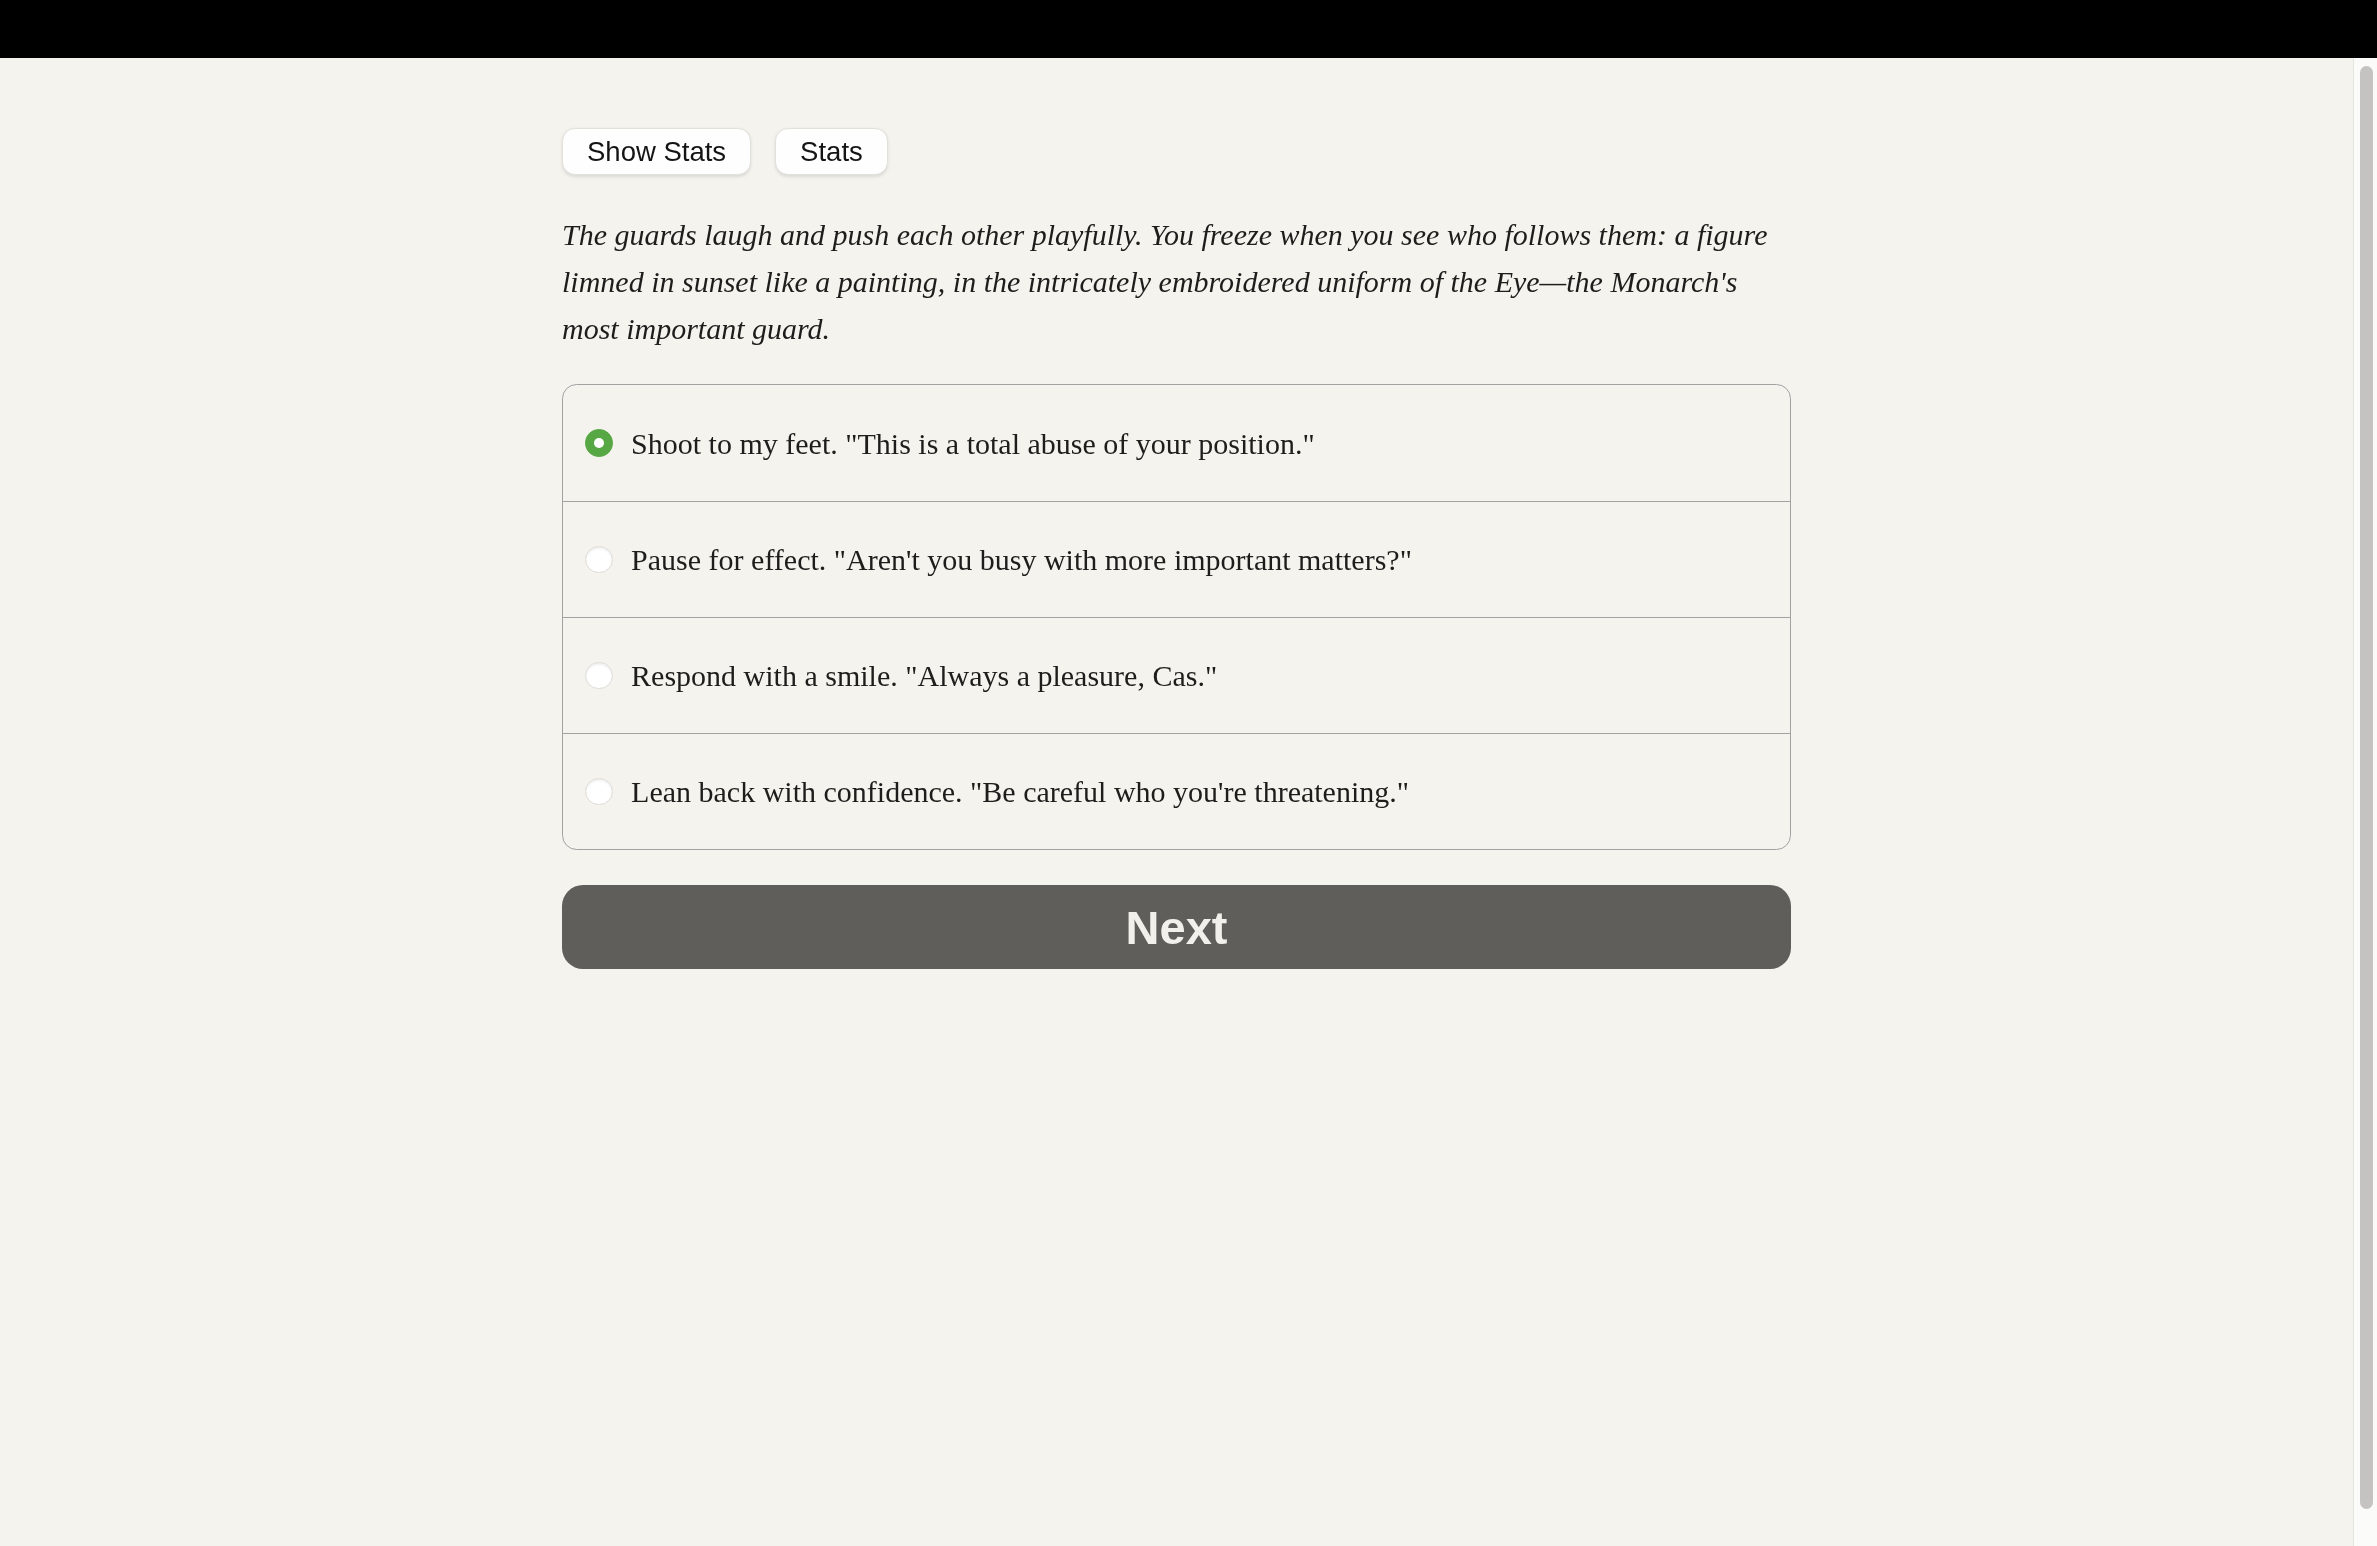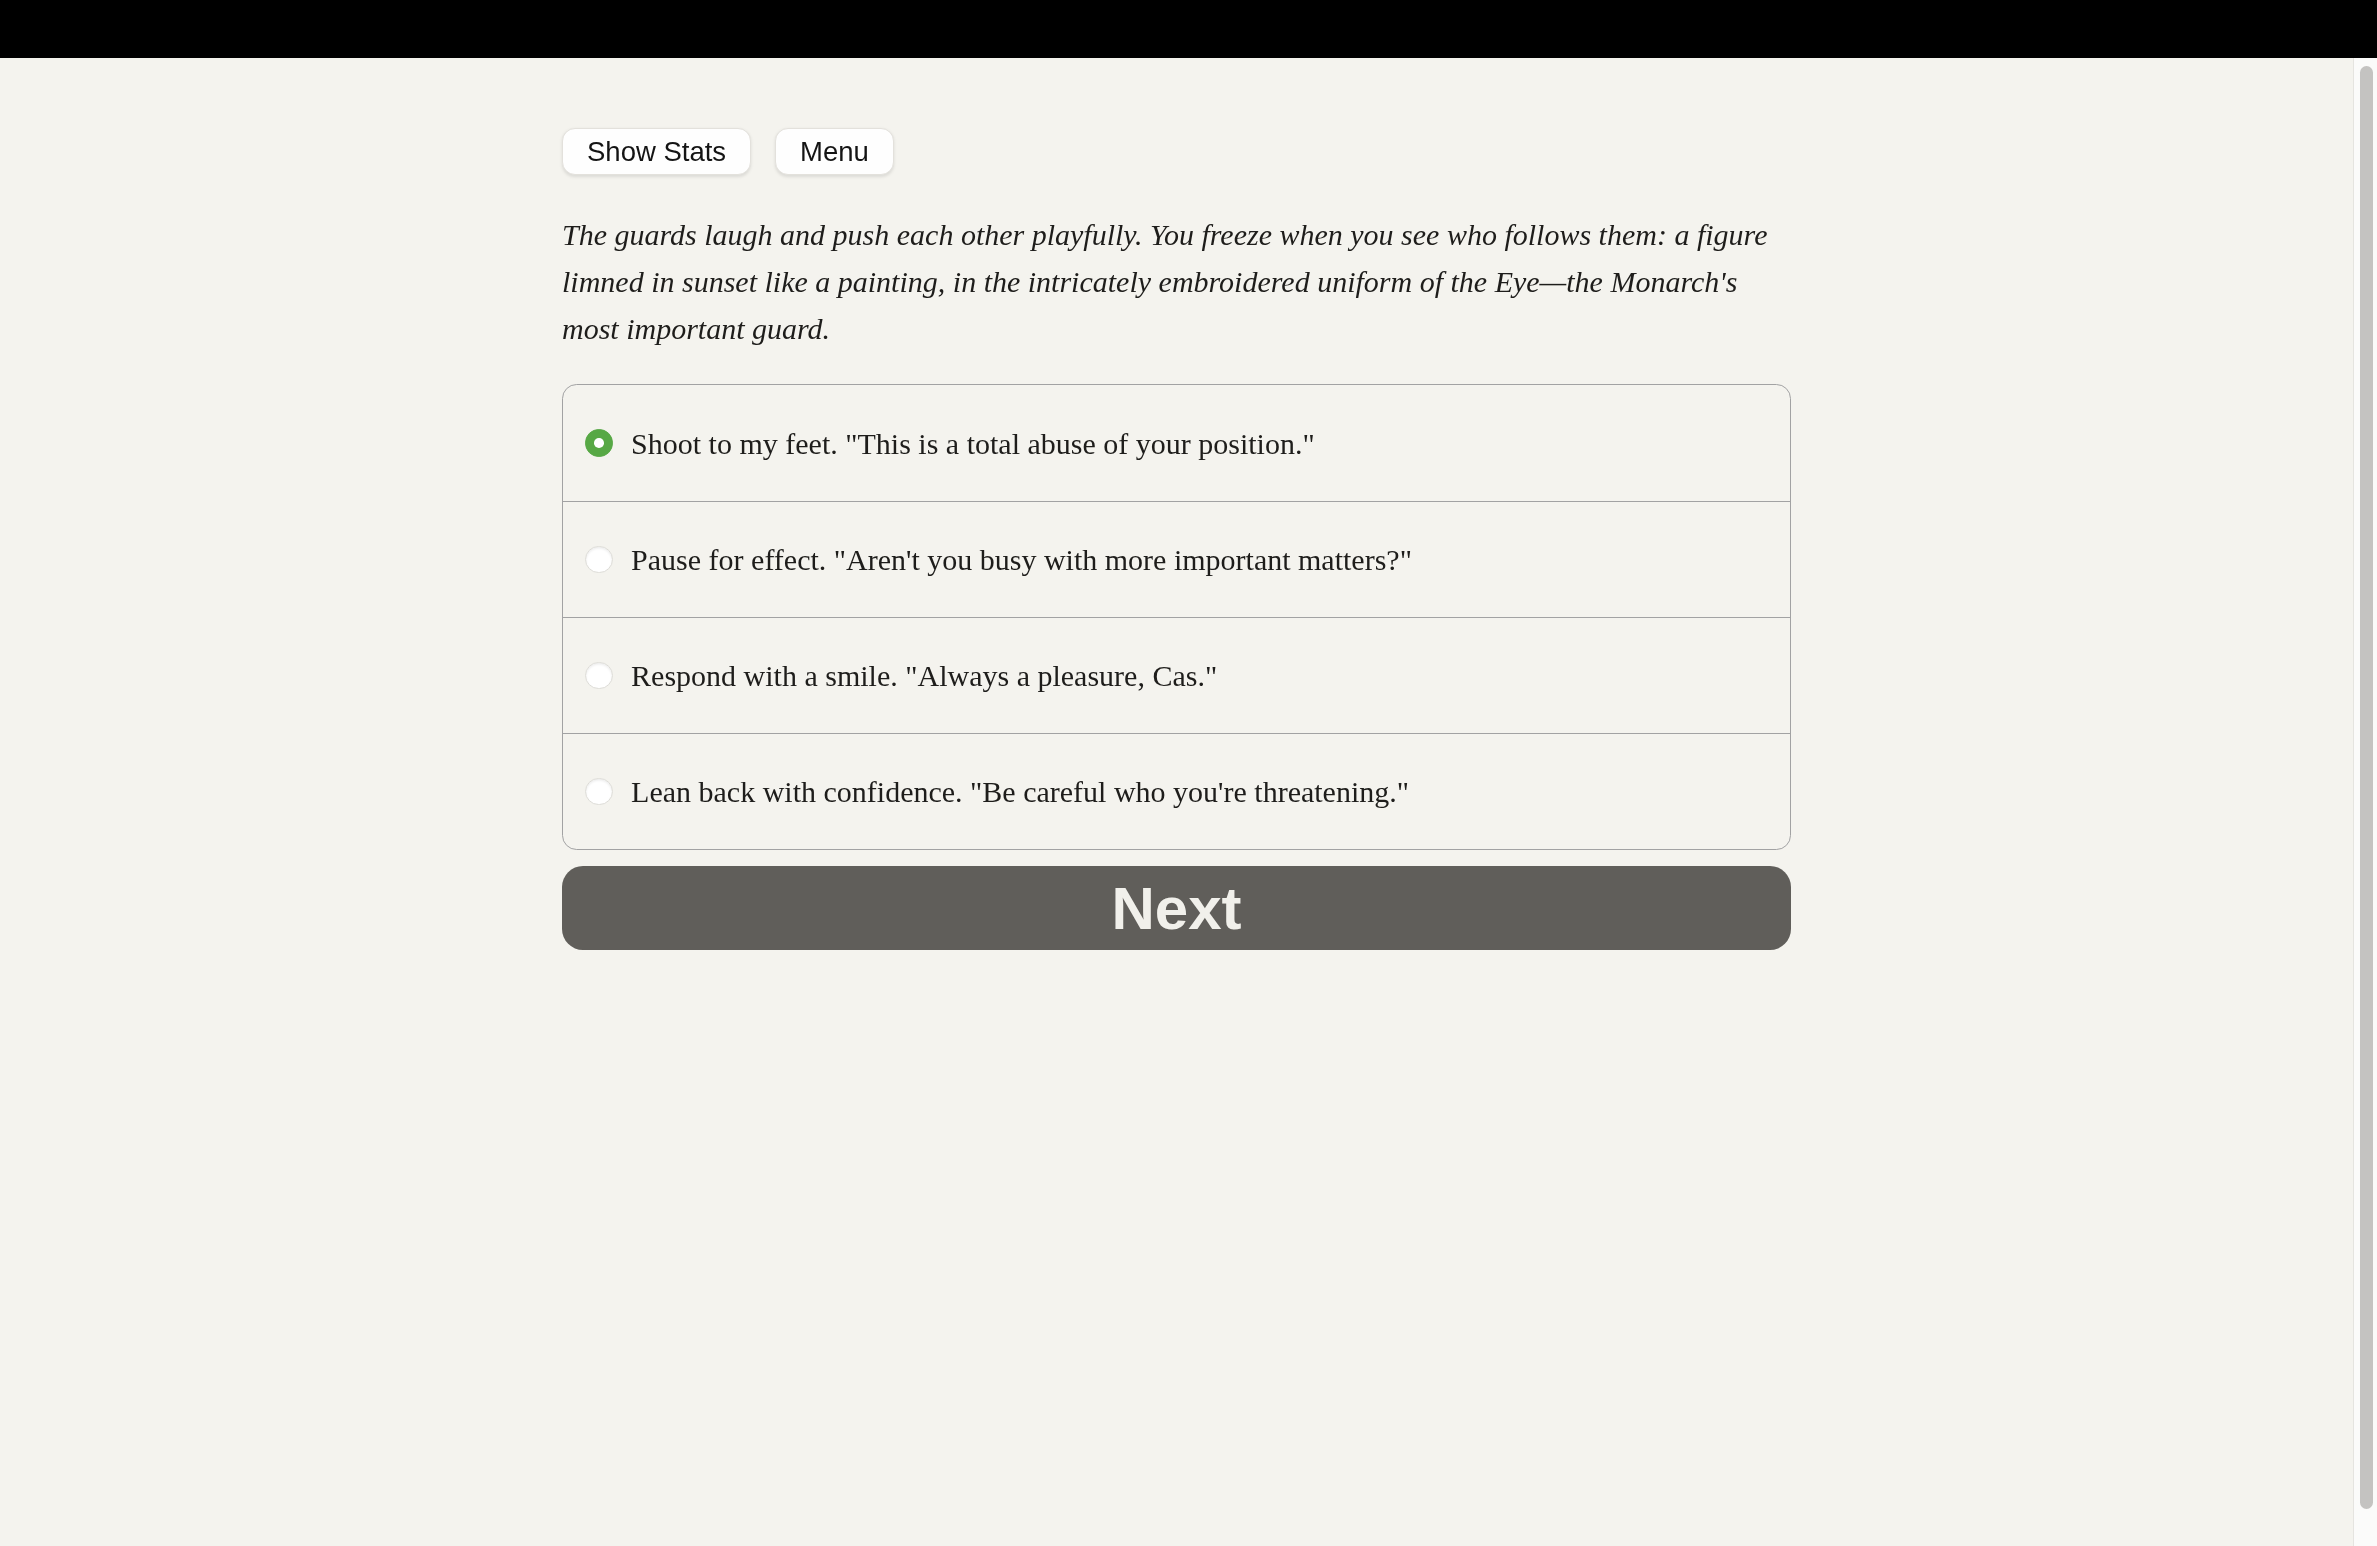--- a/index.html
+++ b/index.html
@@ -114,47 +114,47 @@
     background: #ffffff;
   }
   .choice-label {
     font-size: 30px;
     line-height: 1.3;
     color: #1e1d1b;
   }
 
   
   .next-button {
-    margin-top: 16px;
+    margin-top: 35px;
     width: 1229px;
     height: 84px;
     background: #605e5a;
     border: none;
     border-radius: 21px;
     display: flex;
     align-items: center;
     justify-content: center;
     font-family: "Liberation Sans", sans-serif;
     font-weight: bold;
-    font-size: 60px;
+    font-size: 47px;
     color: #f1f0eb;
     cursor: pointer;
   }
 </style>
 </head>
 <body>
 
 <div class="top-bar"></div>
 
 <div class="viewport">
   <div class="column">
 
     <div class="header-buttons">
       <button class="ui-button">Show Stats</button>
-      <button class="ui-button">Menu</button>
+      <button class="ui-button">Stats</button>
     </div>
 
     <div class="story">
       <p>The guards laugh and push each other playfully. You freeze when you see who follows them: a figure limned in sunset like a painting, in the intricately embroidered uniform of the Eye—the Monarch's most important guard.</p>
     </div>
 
     <div class="choice-box">
       <div class="choice-row selected">
         <span class="radio"></span>
         <span class="choice-label">Shoot to my feet. "This is a total abuse of your position."</span>

